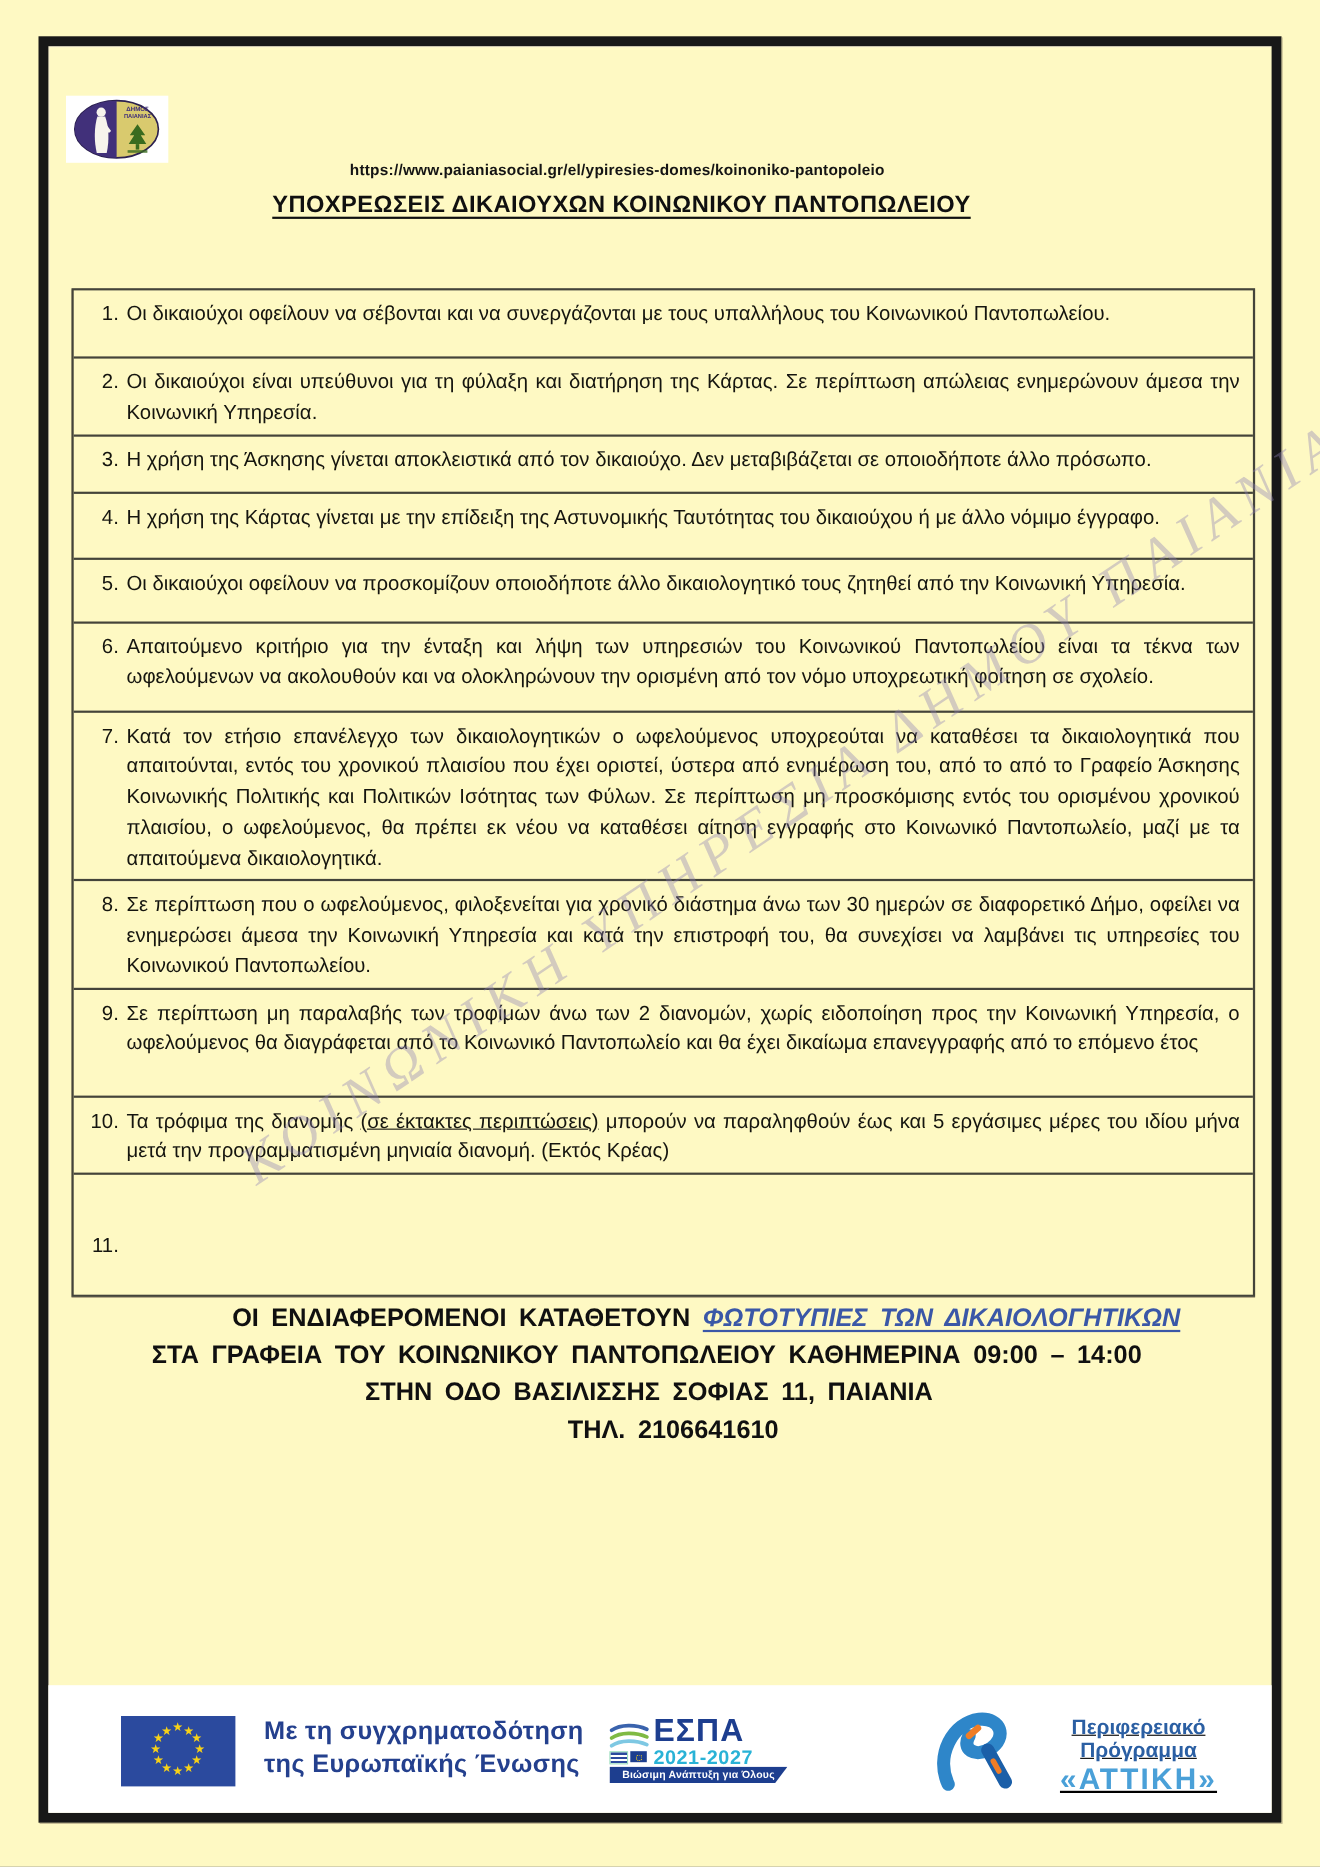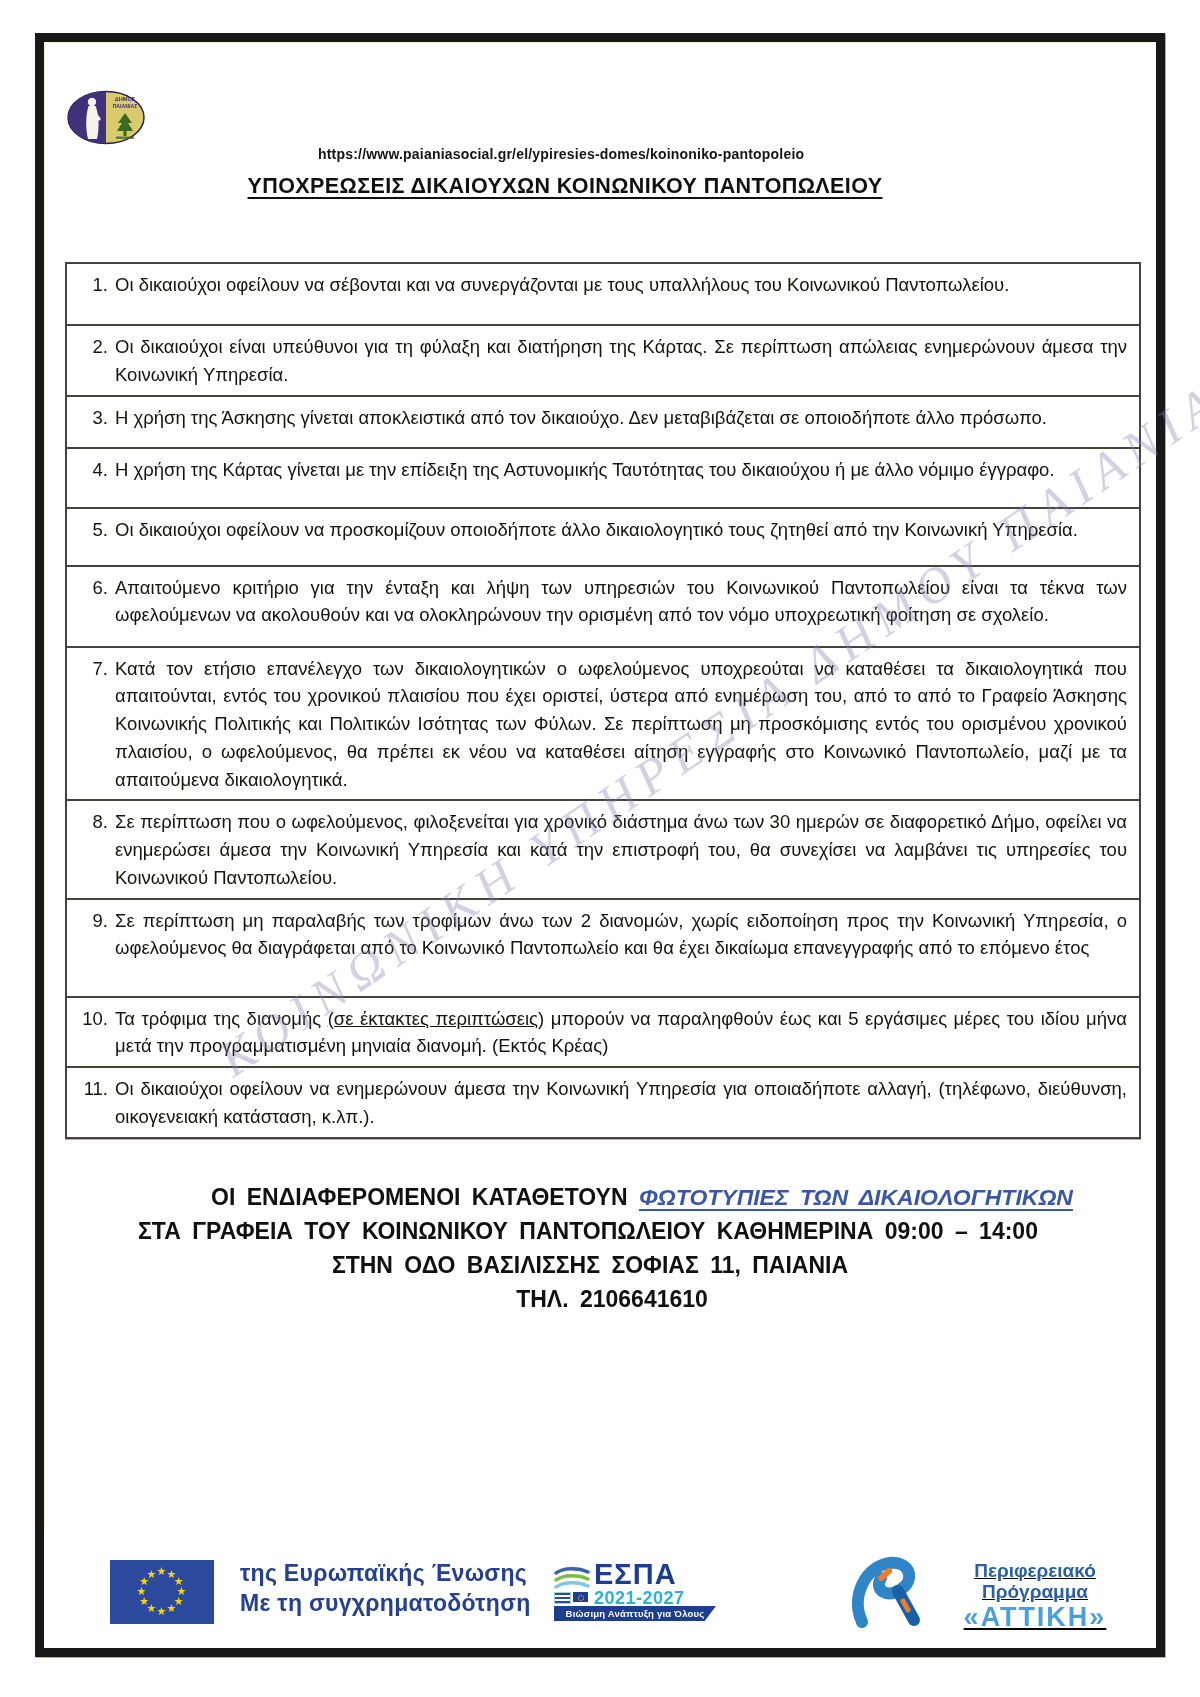--- a/index.html
+++ b/index.html
@@ -4,21 +4,21 @@
 <style>
   html,body{margin:0;padding:0;}
   body{
     font-family:"Liberation Sans","DejaVu Sans",sans-serif;
     background:#888;
   }
   .page{
     position:relative;
     width:1200px;height:1697px;
     margin:0 auto;
-    background:#ffffff;
+    background:#fef9c3;
     overflow:hidden;
   }
   
   .frame{
     position:absolute;
     left:35px;top:33px;right:35px;bottom:40px;
     border:9px solid #181818;
     box-shadow:inset 1px 1px 0 #f8f0da, 1px 1px 0 #b9ad8a;
     pointer-events:none;
   }
@@ -73,21 +73,21 @@
   .rule-row:nth-child(1){min-height:62px;}
   .rule-row:nth-child(2){min-height:64px;}
   .rule-row:nth-child(3){min-height:52px;}
   .rule-row:nth-child(4){min-height:60px;}
   .rule-row:nth-child(5){min-height:58px;}
   .rule-row:nth-child(6){min-height:81px;}
   .rule-row:nth-child(7){min-height:143px;}
   .rule-row:nth-child(8){min-height:95px;}
   .rule-row:nth-child(9){min-height:98px;}
   .rule-row:nth-child(10){min-height:63px;}
-  .rule-row:nth-child(11){min-height:66px;}
+  .rule-row:nth-child(11){min-height:66px;margin-top:43px;}
   
   .notice{
     position:absolute;left:0;top:1180px;width:1200px;
     text-align:center;color:#101010;z-index:2;
   }
   .notice .ln{
     font-size:23px;font-weight:bold;line-height:34px;word-spacing:5px;
   }
   .notice .ln1{transform:translateX(42px);}
   .notice .ln2{transform:translateX(-12px);}
@@ -223,21 +223,20 @@
         <div class="rule-row">
           <span class="num">9.</span>
           <div class="txt"><span>Σε περίπτωση </span><span class="b">μη παραλαβής</span><span> των τροφίμων </span><span class="b">άνω των 2 διανομών</span><span>, χωρίς ειδοποίηση προς την Κοινωνική Υπηρεσία, ο ωφελούμενος θα διαγράφεται από το Κοινωνικό Παντοπωλείο και θα έχει δικαίωμα επανεγγραφής από το επόμενο έτος</span></div>
         </div>
         <div class="rule-row">
           <span class="num">10.</span>
           <div class="txt"><span>Τα τρόφιμα της διανομής </span><span class="b u">(σε έκτακτες περιπτώσεις)</span><span> μπορούν να παραληφθούν έως και 5 εργάσιμες μέρες του ιδίου μήνα μετά την προγραμματισμένη μηνιαία διανομή. </span><span class="b">(Εκτός Κρέας)</span></div>
         </div>
         <div class="rule-row">
           <span class="num">11.</span>
-          <div class="txt"><span>Οι δικαιούχοι οφείλουν να ενημερώνουν άμεσα την Κοινωνική Υπηρεσία για οποιαδήποτε αλλαγή, (τηλέφωνο, διεύθυνση, οικογενειακή  κατάσταση, κ.λπ.).</span></div>
         </div>
       </div>
   </div>
 
   <div class="notice">
     <div class="ln ln1"><span>ΟΙ  ΕΝΔΙΑΦΕΡΟΜΕΝΟΙ  ΚΑΤΑΘΕΤΟΥΝ </span><span class="link" style="color:#3a57a7">ΦΩΤΟΤΥΠΙΕΣ ΤΩΝ  ΔΙΚΑΙΟΛΟΓΗΤΙΚΩΝ</span></div>
     <div class="ln ln2">ΣΤΑ  ΓΡΑΦΕΙΑ  ΤΟΥ ΚΟΙΝΩΝΙΚΟΥ ΠΑΝΤΟΠΩΛΕΙΟΥ  ΚΑΘΗΜΕΡΙΝΑ   09:00 – 14:00</div>
     <div class="ln ln3">ΣΤΗΝ  ΟΔΟ  ΒΑΣΙΛΙΣΣΗΣ ΣΟΦΙΑΣ  11, ΠΑΙΑΝΙΑ</div>
     <div class="ln ln4">ΤΗΛ.  2106641610</div>
   </div>
@@ -253,22 +252,22 @@
         <span class="star" style="left: 56.5px; top: 43.3205px;">★</span>
         <span class="star" style="left: 46.5px; top: 46px;">★</span>
         <span class="star" style="left: 36.5px; top: 43.3205px;">★</span>
         <span class="star" style="left: 29.1795px; top: 36px;">★</span>
         <span class="star" style="left: 26.5px; top: 26px;">★</span>
         <span class="star" style="left: 29.1795px; top: 16px;">★</span>
         <span class="star" style="left: 36.5px; top: 8.67949px;">★</span>
       </div>
 
     <div class="eu-text txt-dark-blue">
+      <div>Με τη συγχρηματοδότηση</div>
       <div>της Ευρωπαϊκής Ένωσης</div>
-      <div>Με τη συγχρηματοδότηση</div>
     </div>
 
     <div class="espa">
       <svg class="waves" width="36" height="26" viewBox="0 0 36 26">
         <path d="M2 7 C10 1.5 24 1.5 34 6" stroke="#3a63ad" stroke-width="3.4" fill="none" stroke-linecap="round"></path>
         <path d="M2 14 C10 8.5 24 8.5 34 13" stroke="#7fba43" stroke-width="3.4" fill="none" stroke-linecap="round"></path>
         <path d="M2 21 C10 15.5 24 15.5 34 20" stroke="#7ec8e3" stroke-width="3.4" fill="none" stroke-linecap="round"></path>
       </svg>
       <div class="espa-title txt-espa-blue">ΕΣΠΑ</div>
       <div class="espa-years txt-cyan">2021-2027</div>

